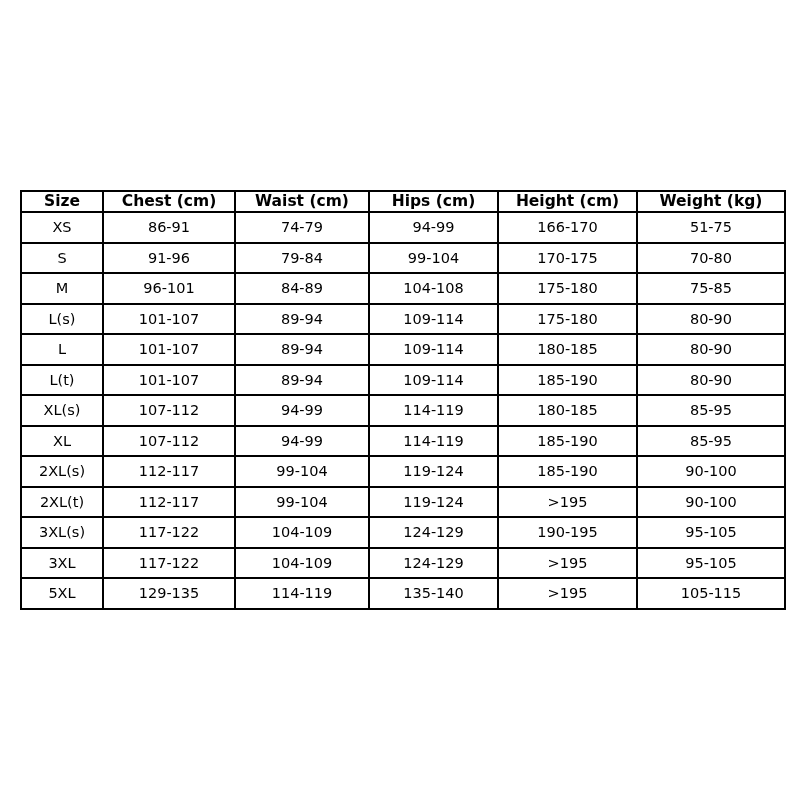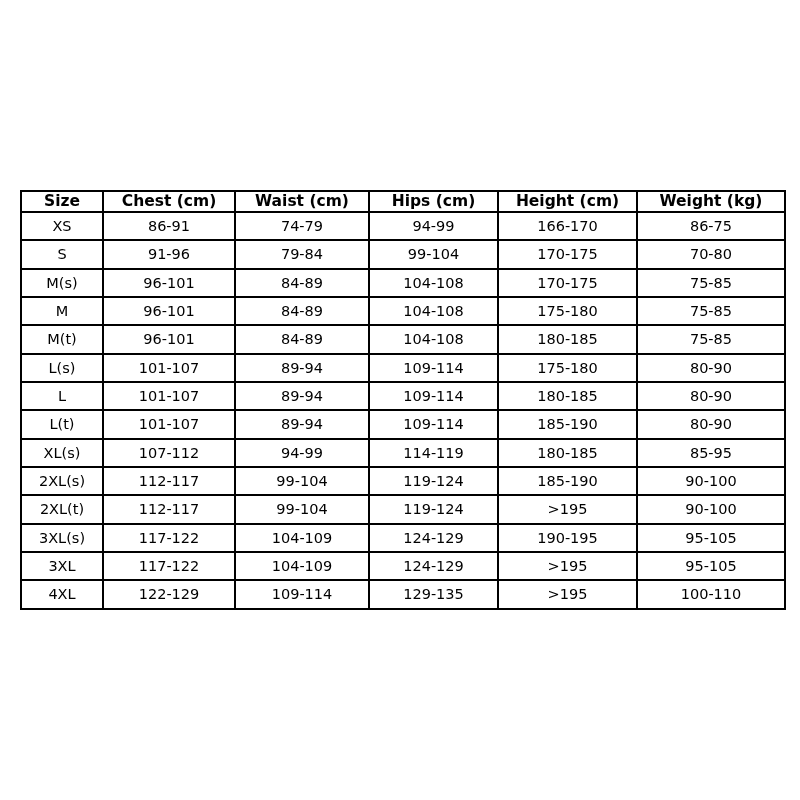--- a/index.html
+++ b/index.html
@@ -69,52 +69,36 @@
           <th>Weight (kg)</th>
         </tr>
     </thead>
     <tbody>
         <tr>
           <td>XS</td>
           <td>86-91</td>
           <td>74-79</td>
           <td>94-99</td>
           <td>166-170</td>
-          <td>86-75</td>
+          <td>51-75</td>
         </tr>
         <tr>
           <td>S</td>
           <td>91-96</td>
           <td>79-84</td>
           <td>99-104</td>
           <td>170-175</td>
           <td>70-80</td>
         </tr>
         <tr>
-          <td>M(s)</td>
-          <td>96-101</td>
-          <td>84-89</td>
-          <td>104-108</td>
-          <td>170-175</td>
-          <td>75-85</td>
-        </tr>
-        <tr>
           <td>M</td>
           <td>96-101</td>
           <td>84-89</td>
           <td>104-108</td>
           <td>175-180</td>
-          <td>75-85</td>
-        </tr>
-        <tr>
-          <td>M(t)</td>
-          <td>96-101</td>
-          <td>84-89</td>
-          <td>104-108</td>
-          <td>180-185</td>
           <td>75-85</td>
         </tr>
         <tr>
           <td>L(s)</td>
           <td>101-107</td>
           <td>89-94</td>
           <td>109-114</td>
           <td>175-180</td>
           <td>80-90</td>
         </tr>
@@ -136,20 +120,28 @@
         </tr>
         <tr>
           <td>XL(s)</td>
           <td>107-112</td>
           <td>94-99</td>
           <td>114-119</td>
           <td>180-185</td>
           <td>85-95</td>
         </tr>
         <tr>
+          <td>XL</td>
+          <td>107-112</td>
+          <td>94-99</td>
+          <td>114-119</td>
+          <td>185-190</td>
+          <td>85-95</td>
+        </tr>
+        <tr>
           <td>2XL(s)</td>
           <td>112-117</td>
           <td>99-104</td>
           <td>119-124</td>
           <td>185-190</td>
           <td>90-100</td>
         </tr>
         <tr>
           <td>2XL(t)</td>
           <td>112-117</td>
@@ -168,22 +160,22 @@
         </tr>
         <tr>
           <td>3XL</td>
           <td>117-122</td>
           <td>104-109</td>
           <td>124-129</td>
           <td>&gt;195</td>
           <td>95-105</td>
         </tr>
         <tr>
-          <td>4XL</td>
-          <td>122-129</td>
-          <td>109-114</td>
+          <td>5XL</td>
           <td>129-135</td>
+          <td>114-119</td>
+          <td>135-140</td>
           <td>&gt;195</td>
-          <td>100-110</td>
+          <td>105-115</td>
         </tr>
       </tbody>
   </table>
 </div>
 
 </body></html>

